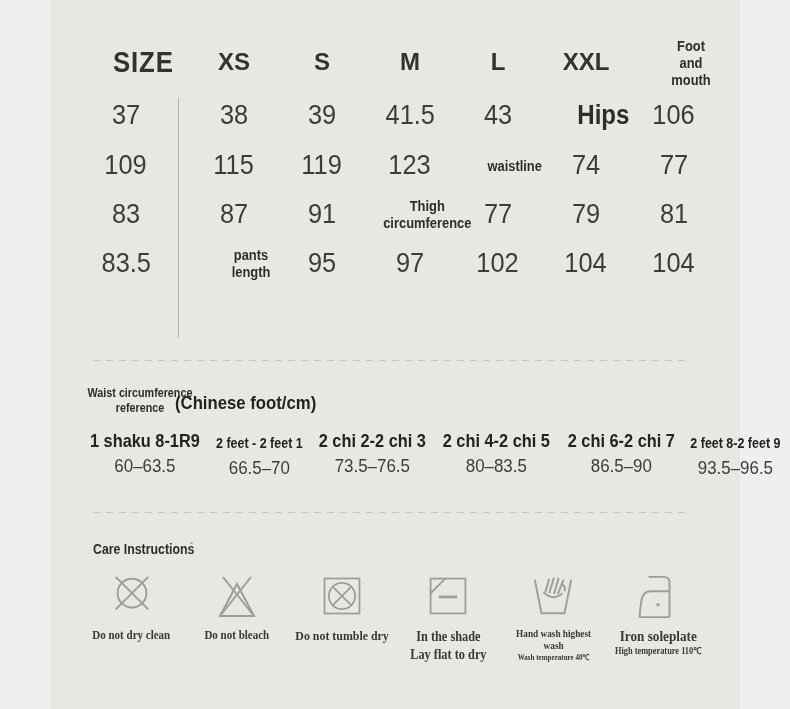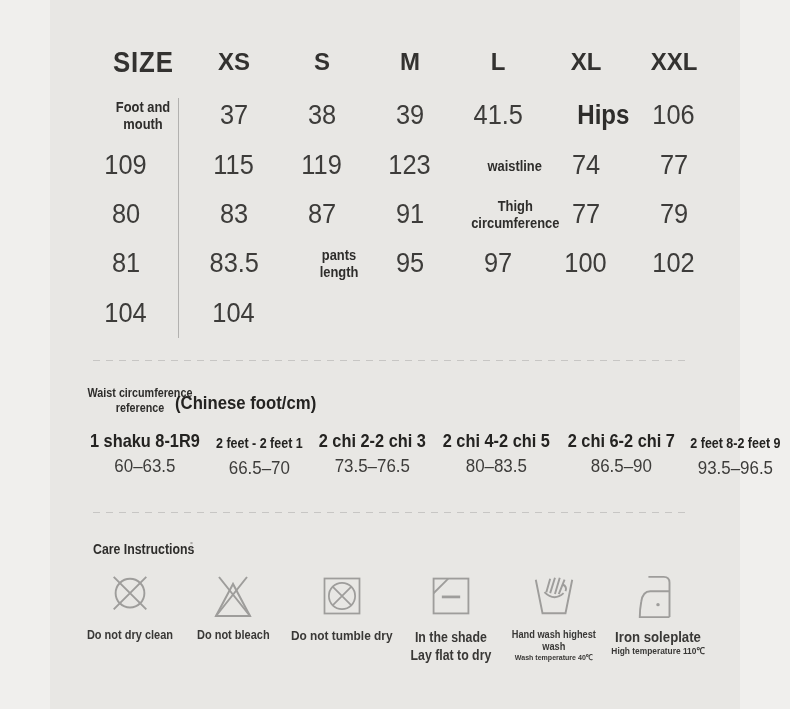--- a/index.html
+++ b/index.html
@@ -46,21 +46,21 @@
              transform:scaleX(.86);transform-origin:50% 50%;white-space:nowrap;}
   .ref-range.sm{font-size:14.5px;line-height:20px;padding-top:2px;}
   .ref-cm{margin-top:5px;font-size:18px;line-height:20px;color:#3d3c3a;
           transform:scaleX(.94);display:block;white-space:nowrap;}
 
   
   .care-title{position:absolute;left:43px;top:541px;font-weight:bold;font-size:14px;
               color:#2e2d2b;transform:scaleX(.88);transform-origin:0 50%;white-space:nowrap;}
   .care-colon{position:absolute;left:139px;top:536px;font-size:15px;font-weight:bold;color:#aba9a7;}
   .care-grid{position:absolute;left:29px;top:573px;width:632px;display:grid;
-             grid-template-columns:repeat(6,1fr);}
+             grid-template-columns:repeat(6,1fr);font-family:Liberation Serif, serif;}
   .care-item{display:flex;flex-direction:column;align-items:center;}
   .icon-box{height:46px;display:flex;align-items:center;justify-content:center;}
   .icon-box svg{stroke:#9e9d9b;fill:none;stroke-width:2;}
   .care-lines{margin-top:9px;text-align:center;color:#393836;font-weight:bold;
               transform:scaleX(.88);transform-origin:50% 0;white-space:nowrap;}
   .ln-md{font-size:12.5px;line-height:15px;}
   .ln-md2{font-size:13.5px;line-height:15px;}
   .ln-lg{font-size:14px;line-height:18px;}
   .ln-big{font-size:15px;line-height:17px;}
   .ln-sm{font-size:10.5px;line-height:12px;}
@@ -84,41 +84,41 @@
       <div class="c">
           <span class="hd">S</span>
         </div>
       <div class="c">
           <span class="hd">M</span>
         </div>
       <div class="c">
           <span class="hd">L</span>
         </div>
       <div class="c">
-          <span class="hd">XL</span>
-        </div>
-      <div class="c">
           <span class="hd">XXL</span>
         </div>
 
       <div class="c labelcell">
           <span class="rl rl-foot">Foot and mouth</span>
         </div>
       <div class="c">
           <span class="num">37</span>
         </div>
       <div class="c">
           <span class="num">38</span>
         </div>
       <div class="c">
           <span class="num">39</span>
         </div>
       <div class="c">
           <span class="num">41.5</span>
         </div>
+      <div class="c">
+          <span class="num">43</span>
+        </div>
 
       <div class="c labelcell">
           <span class="rl rl-hips">Hips</span>
         </div>
       <div class="c">
           <span class="num">106</span>
         </div>
       <div class="c">
           <span class="num">109</span>
         </div>
@@ -135,23 +135,20 @@
       <div class="c labelcell">
           <span class="rl">waistline</span>
         </div>
       <div class="c">
           <span class="num">74</span>
         </div>
       <div class="c">
           <span class="num">77</span>
         </div>
       <div class="c">
-          <span class="num">80</span>
-        </div>
-      <div class="c">
           <span class="num">83</span>
         </div>
       <div class="c">
           <span class="num">87</span>
         </div>
       <div class="c">
           <span class="num">91</span>
         </div>
 
       <div class="c labelcell">
@@ -171,23 +168,20 @@
         </div>
 
       <div class="c labelcell">
           <span class="rl rl-pants">pants length</span>
         </div>
       <div class="c">
           <span class="num">95</span>
         </div>
       <div class="c">
           <span class="num">97</span>
-        </div>
-      <div class="c">
-          <span class="num">100</span>
         </div>
       <div class="c">
           <span class="num">102</span>
         </div>
       <div class="c">
           <span class="num">104</span>
         </div>
       <div class="c">
           <span class="num">104</span>
         </div>

